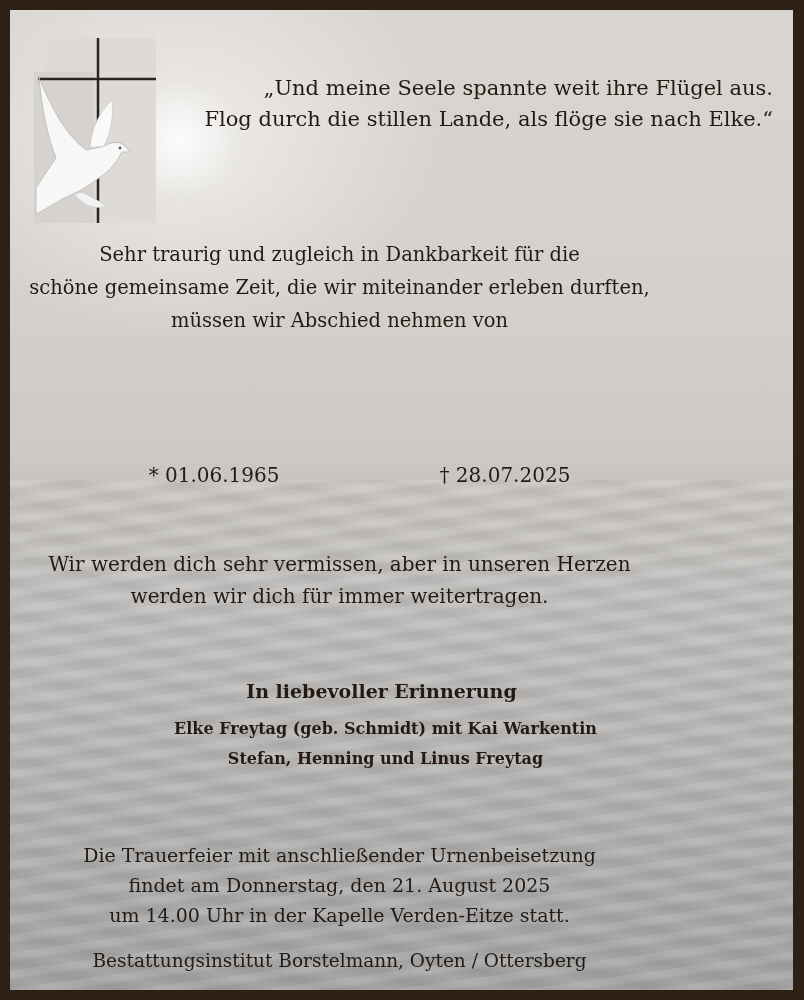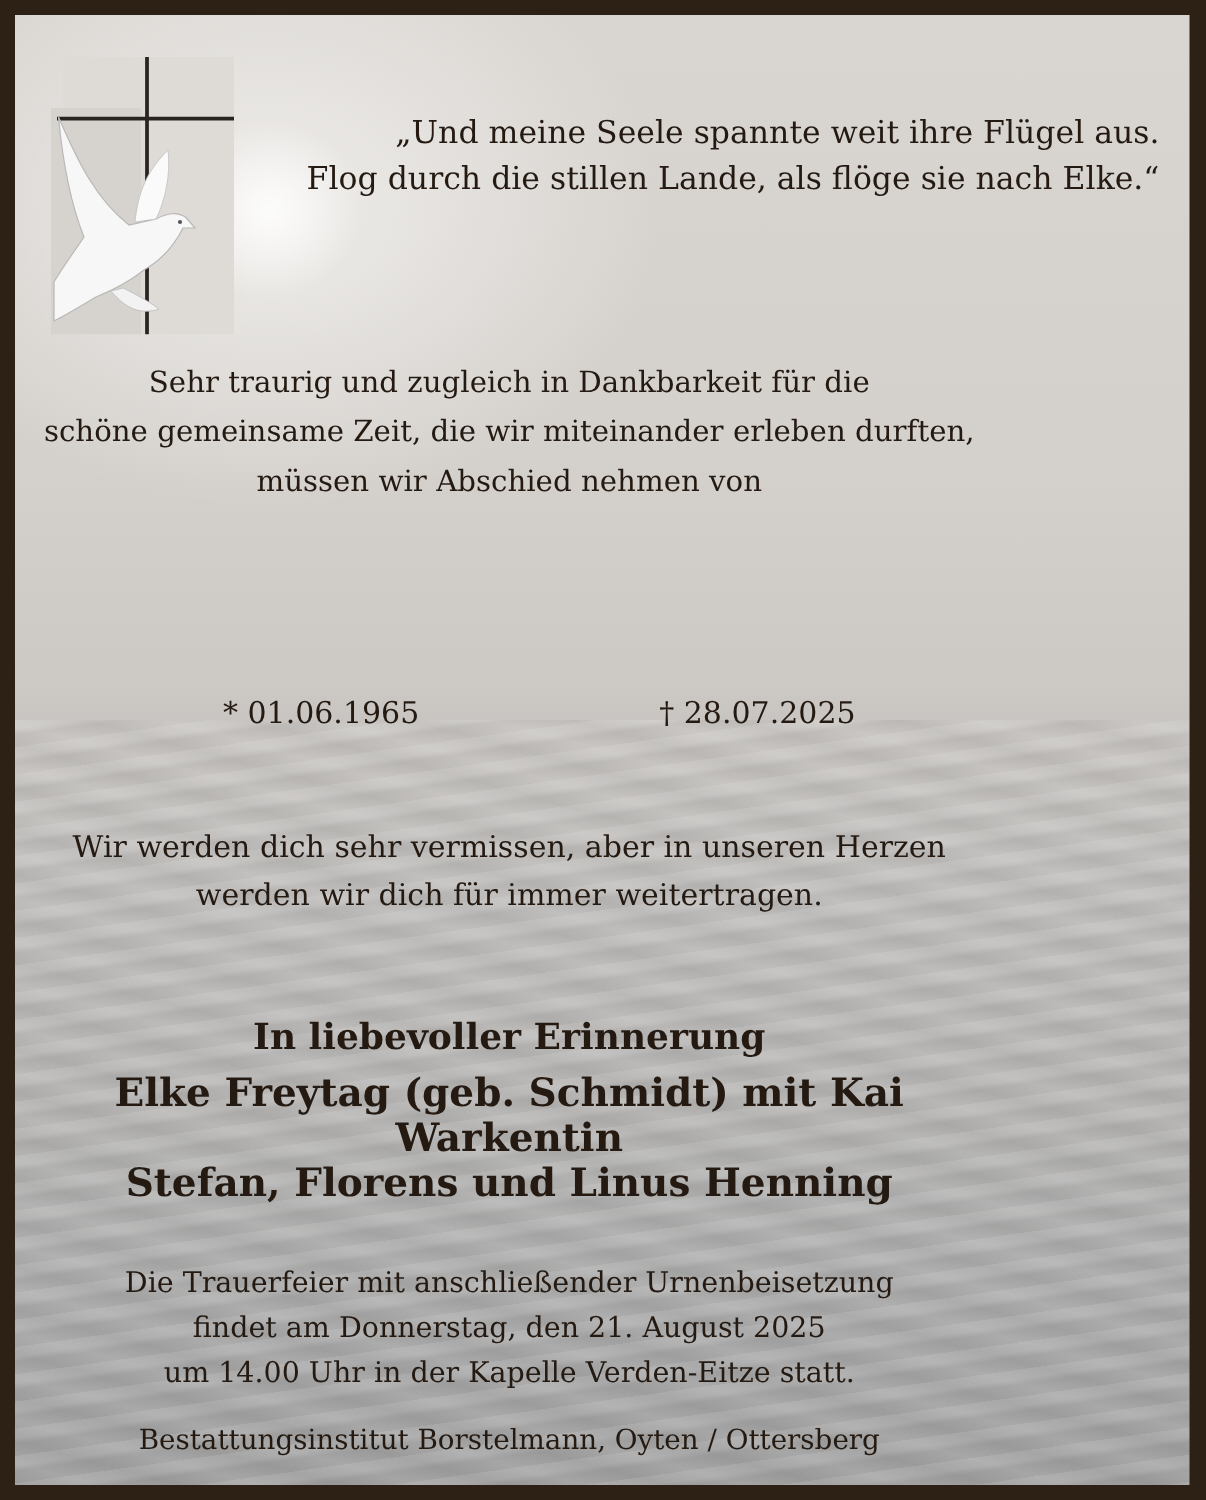--- a/index.html
+++ b/index.html
@@ -30,22 +30,22 @@
     position: absolute; right: 20px; top: 63px; text-align: right;
     font-size: 21px; line-height: 31px; color: #241a12;
   }
   .center { position: absolute; left: 0; width: 659px; text-align: center; color: #241a12; }
   .intro { top: 228px; font-size: 19.5px; line-height: 33px; }
   .name { top: 360px; font-size: 56px; font-weight: bold; line-height: 70px; color: #1e140c; letter-spacing: 0.5px; }
   .dates { top: 450px; font-size: 20px; line-height: 30px; }
   .dates span { display: inline-block; margin-left: 40px; }
   .dates .gap { width: 80px; }
   .memory { top: 538px; font-size: 20px; line-height: 32px; }
-  .sig-head { top: 666px; font-size: 24px; font-weight: bold; line-height: 30px; }
-  .sig-names { top: 704px; font-size: 26px; font-weight: bold; line-height: 30px; }
+  .sig-head { top: 666px; font-size: 19px; font-weight: bold; line-height: 30px; margin-left: 42px; }
+  .sig-names { top: 704px; font-size: 16px; font-weight: bold; line-height: 30px; margin-left: 46px; }
   .service { top: 830px; font-size: 19px; line-height: 30px; }
   .undertaker { top: 936px; font-size: 18.5px; line-height: 30px; }
   .line { display: block; }
 </style>
 </head>
 <body>
 
 <div class="frame">
   <div class="clouds"></div>
 
@@ -80,21 +80,21 @@
 
   <div class="center memory">
     <span class="line">Wir werden dich sehr vermissen, aber in unseren Herzen</span>
     <span class="line">werden wir dich für immer weitertragen.</span>
   </div>
 
   <div class="center sig-head">In liebevoller Erinnerung</div>
 
   <div class="center sig-names">
     <span class="line">Elke Freytag (geb. Schmidt) mit Kai Warkentin</span>
-    <span class="line">Stefan, Florens und Linus Henning</span>
+    <span class="line">Stefan, Henning und Linus Freytag</span>
   </div>
 
   <div class="center service">
     <span class="line">Die Trauerfeier mit anschließender Urnenbeisetzung</span>
     <span class="line">findet am Donnerstag, den 21. August 2025</span>
     <span class="line">um 14.00 Uhr in der Kapelle Verden-Eitze statt.</span>
   </div>
 
   <div class="center undertaker">Bestattungsinstitut Borstelmann, Oyten / Ottersberg</div>
 </div>

